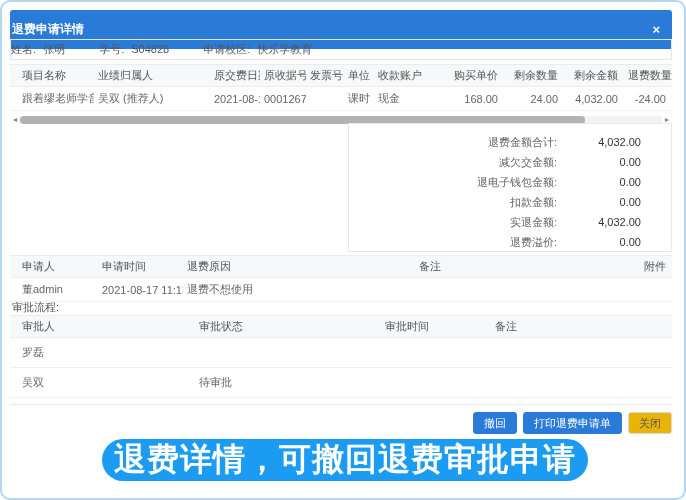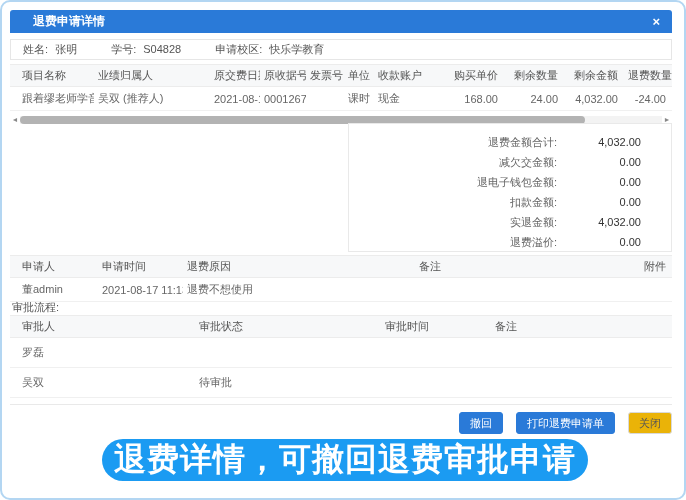--- a/index.html
+++ b/index.html
@@ -1,30 +1,30 @@
 <!DOCTYPE html>
 <html><head>
 <meta charset="utf-8">
 <style>
   * { margin:0; padding:0; box-sizing:border-box; }
   html,body { background:#fff; }
   body { font-family:"Liberation Sans", sans-serif; }
   .frame { position:relative; width:686px; height:500px; background:#fff;
            border:2px solid #b3d6f2; border-radius:10px; overflow:hidden; }
 
-  .titlebar { position:absolute; left:8px; top:8px; width:662px; height:23px;
+  .titlebar { position:absolute; left:8px; top:8px; width:662px; height:39px;
               background:#2a7ad8; border-radius:3px 3px 0 0; color:#fff;
               display:flex; align-items:center; justify-content:space-between;
-              padding:0 12px 0 23px; }
+              padding:0 12px 0 2px; }
   .titlebar .t { font-size:12px; font-weight:bold; }
   .titlebar .x { font-size:13px; font-weight:bold; cursor:pointer; line-height:1; }
 
   .infobar { position:absolute; left:8px; top:37px; width:662px; height:21px;
              border:1px solid #e6e6e6; display:flex; align-items:center;
-             font-size:11px; color:#555; padding-left:12px; }
+             font-size:11px; color:#555; }
   .infobar .grp { margin-right:34px; }
   .infobar .lbl { margin-right:4px; }
 
   .items { position:absolute; left:8px; top:62px; width:662px; }
   table { border-collapse:collapse; table-layout:fixed; width:662px; font-size:11px; }
   th { font-weight:normal; color:#555; background:#f7f8f9; text-align:left;
        padding:3px 6px 3px 4px; border-top:1px solid #ececec; border-bottom:1px solid #ececec;
        white-space:nowrap; overflow:hidden; }
   td { color:#666; padding:4px 6px 4px 4px; border-bottom:1px solid #f0f0f0;
        white-space:nowrap; overflow:hidden; }
@@ -48,21 +48,21 @@
   .amtrow .al { color:#666; }
   .amtrow .av { color:#333; width:84px; text-align:right; }
 
   .apptable { position:absolute; left:8px; top:253px; width:662px; }
   .appsec { position:absolute; left:10px; top:298px; font-size:11px; color:#555; }
   .apprtable { position:absolute; left:8px; top:313px; width:662px; }
   .apprtable td { padding-top:7px; padding-bottom:7px; }
 
   .footer { position:absolute; left:8px; top:402px; width:662px;
             border-top:1px solid #e9e9e9; padding-top:7px;
-            display:flex; justify-content:flex-end; gap:13px; }
+            display:flex; justify-content:flex-end; gap:6px; }
   .btn { height:22px; font-size:11px; padding:0 10px; border-radius:3px;
          display:flex; align-items:center; cursor:pointer; }
   .btn.blue { background:#2a7ad8; color:#fff; border:1px solid #2a7ad8; }
   .btn.plain { background:#eab308; color:#555; border:1px solid #d9d9d9; }
 
   .banner { position:absolute; left:100px; top:437px; width:486px; height:42px;
             background:#1b9bf2; border-radius:22px; display:flex; align-items:center;
             justify-content:center; color:#fff; font-size:32px; font-weight:bold;
             letter-spacing:1px; white-space:nowrap; }
 </style>

